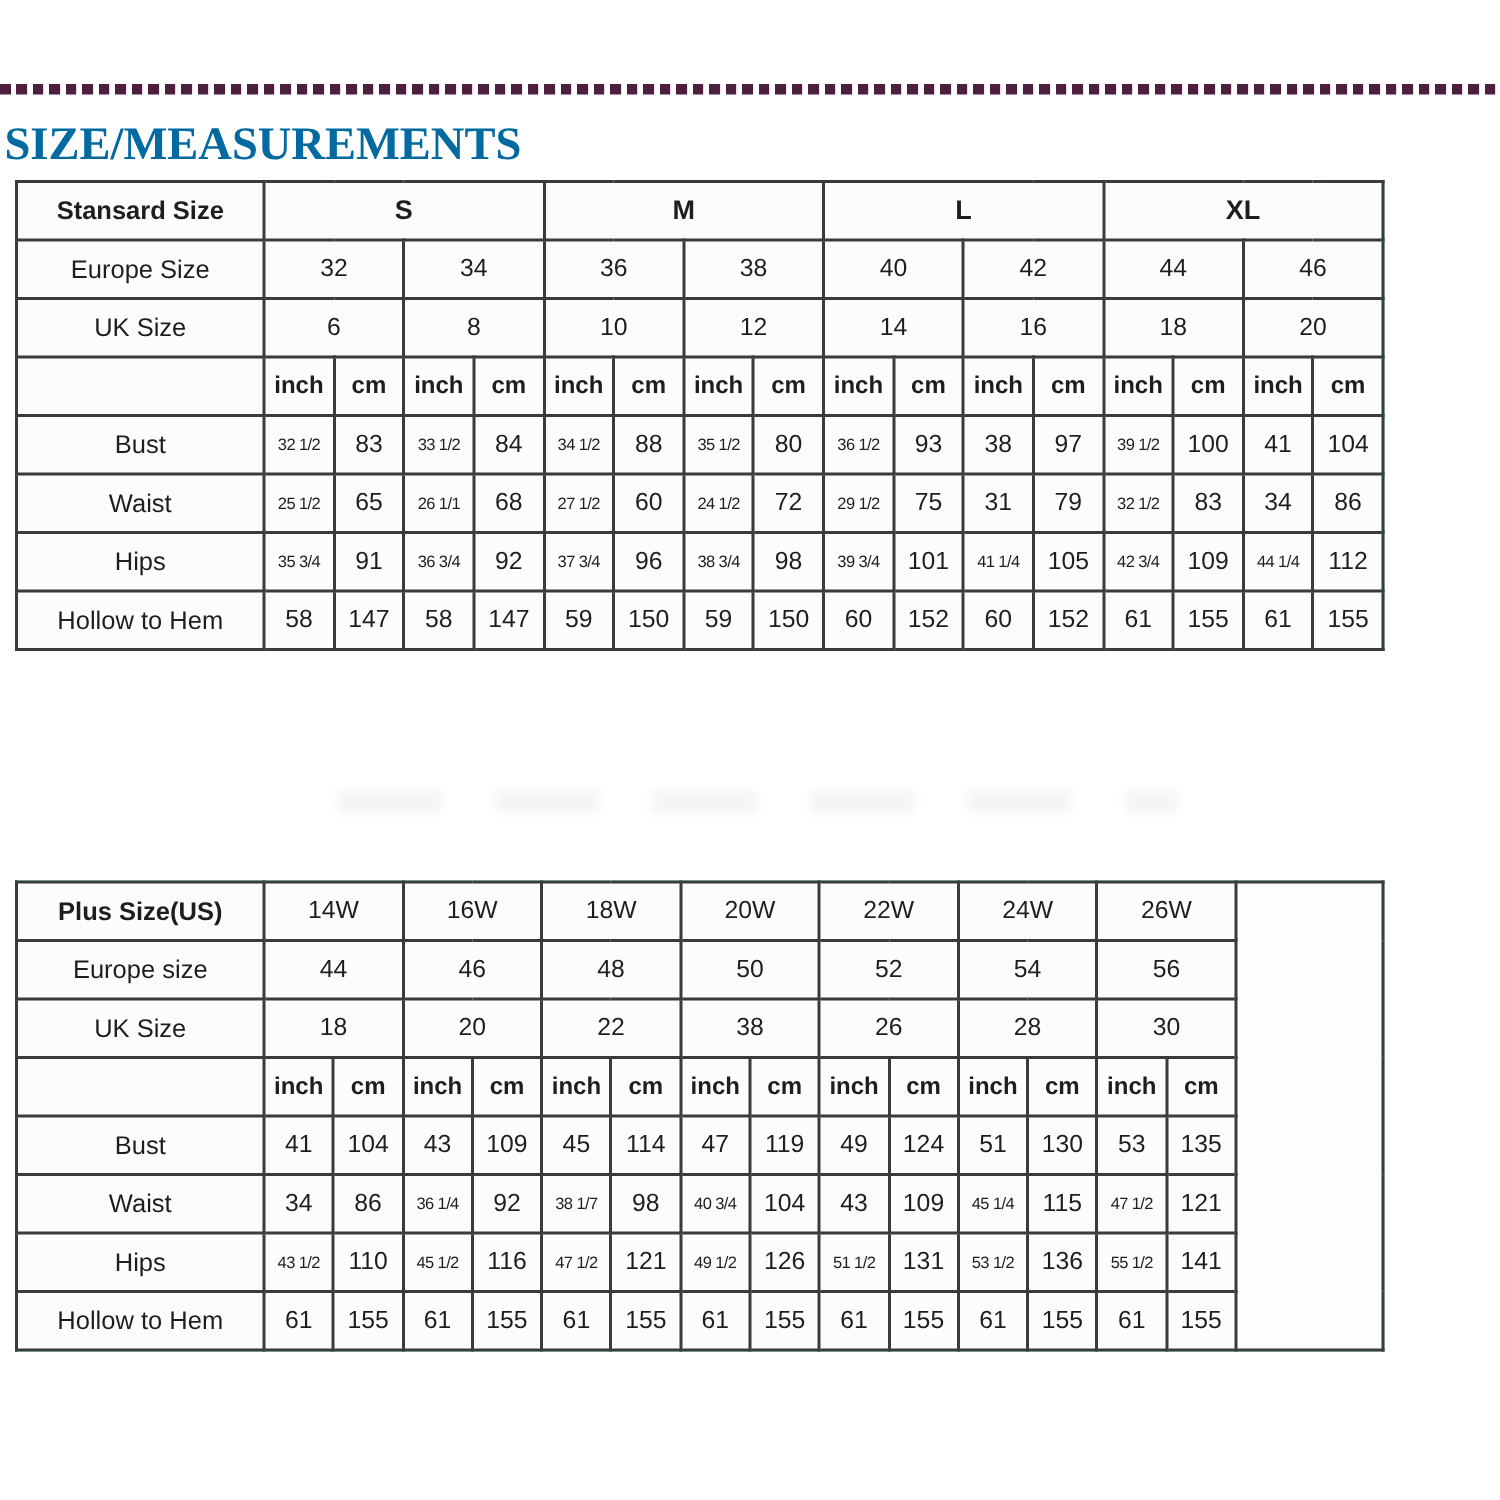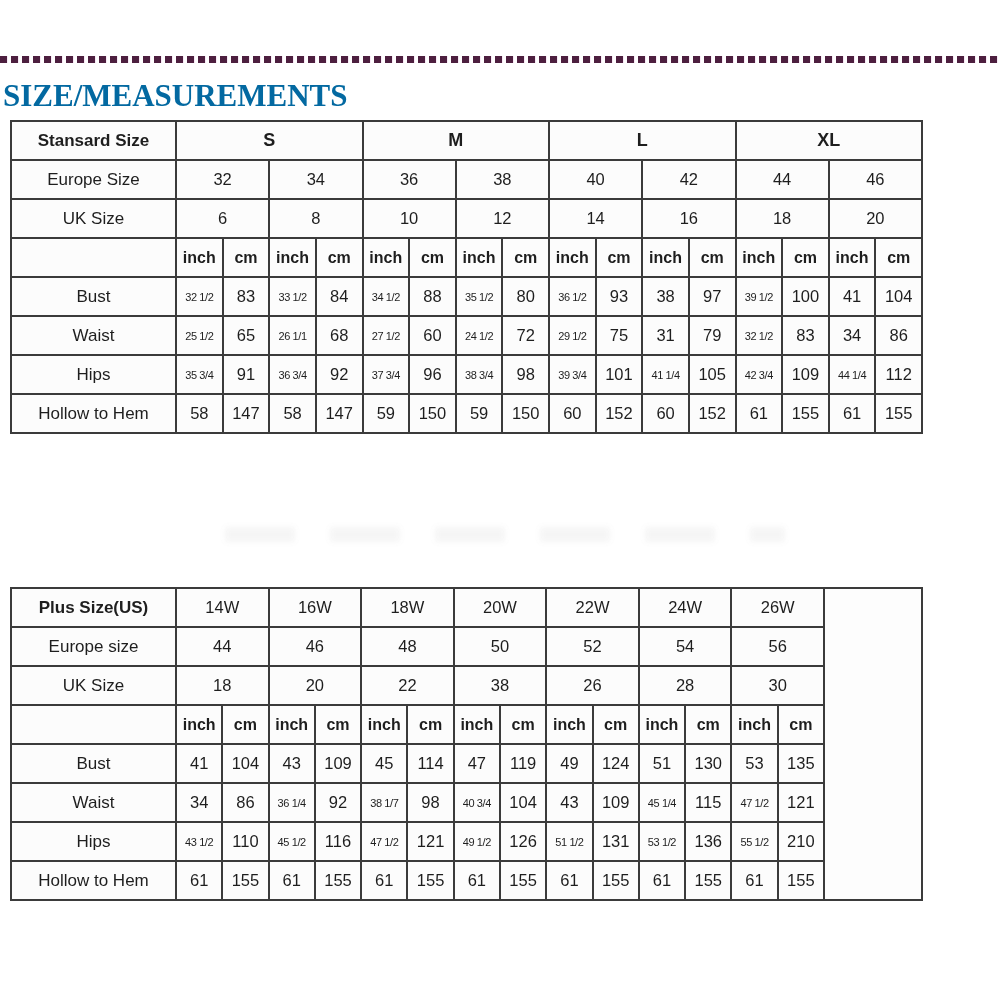--- a/index.html
+++ b/index.html
@@ -342,21 +342,21 @@
           <td>116</td>
           <td class="tight">47 1/2</td>
           <td>121</td>
           <td class="tight">49 1/2</td>
           <td>126</td>
           <td class="tight">51 1/2</td>
           <td>131</td>
           <td class="tight">53 1/2</td>
           <td>136</td>
           <td class="tight">55 1/2</td>
-          <td>210</td>
+          <td>141</td>
         </tr>
         <tr>
           <td class="lbl">Hollow to Hem</td>
           <td>61</td>
           <td>155</td>
           <td>61</td>
           <td>155</td>
           <td>61</td>
           <td>155</td>
           <td>61</td>

